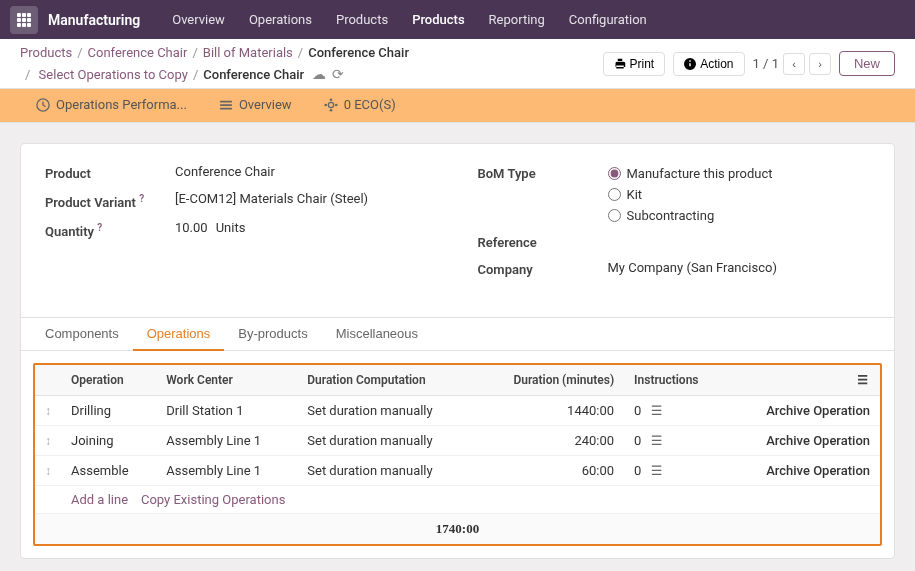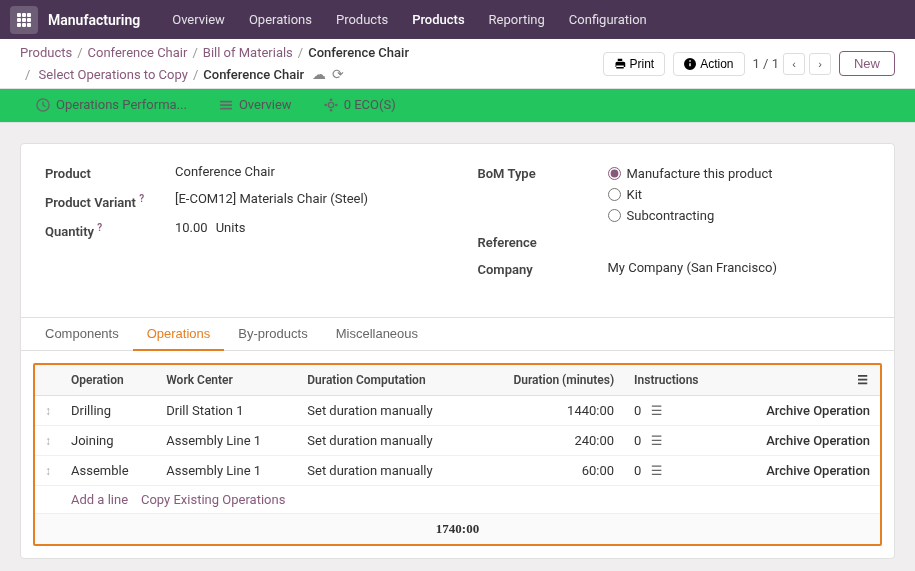--- a/index.html
+++ b/index.html
@@ -98,21 +98,21 @@
       font-size: 13px;
       color: #875a7b;
       font-weight: 500;
     }
 
     .pager { display: flex; align-items: center; gap: 4px; font-size: 13px; color: #555; }
     .pager button { background: none; border: 1px solid #ddd; border-radius: 3px; width: 22px; height: 22px; cursor: pointer; font-size: 11px; color: #555; }
 
     
     .sub-tabs {
-      background: #22c55e;
+      background: #fdba74;
       border-bottom: 1px solid #e0e0e0;
       display: flex;
       padding: 0 20px;
       text-align: right;
     }
     .sub-tab {
       padding: 8px 16px;
       font-size: 13px;
       color: #555;
       cursor: pointer;

